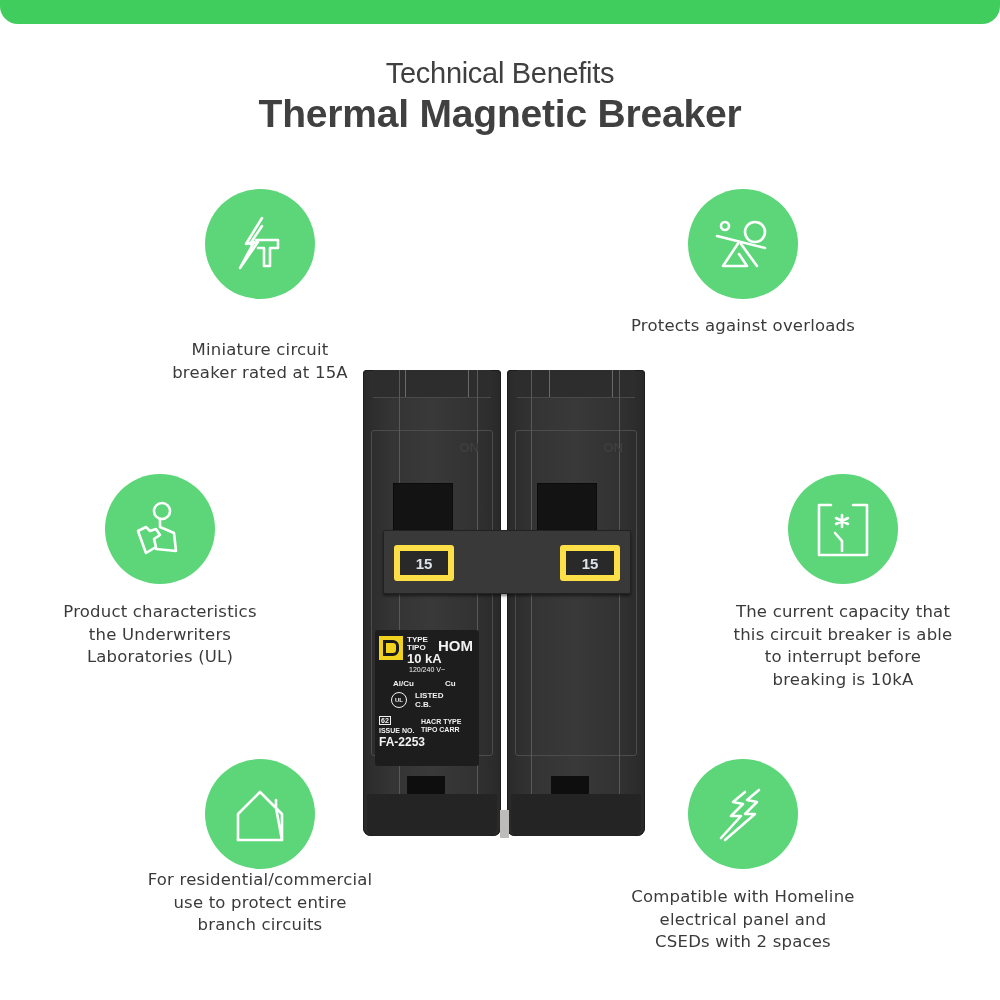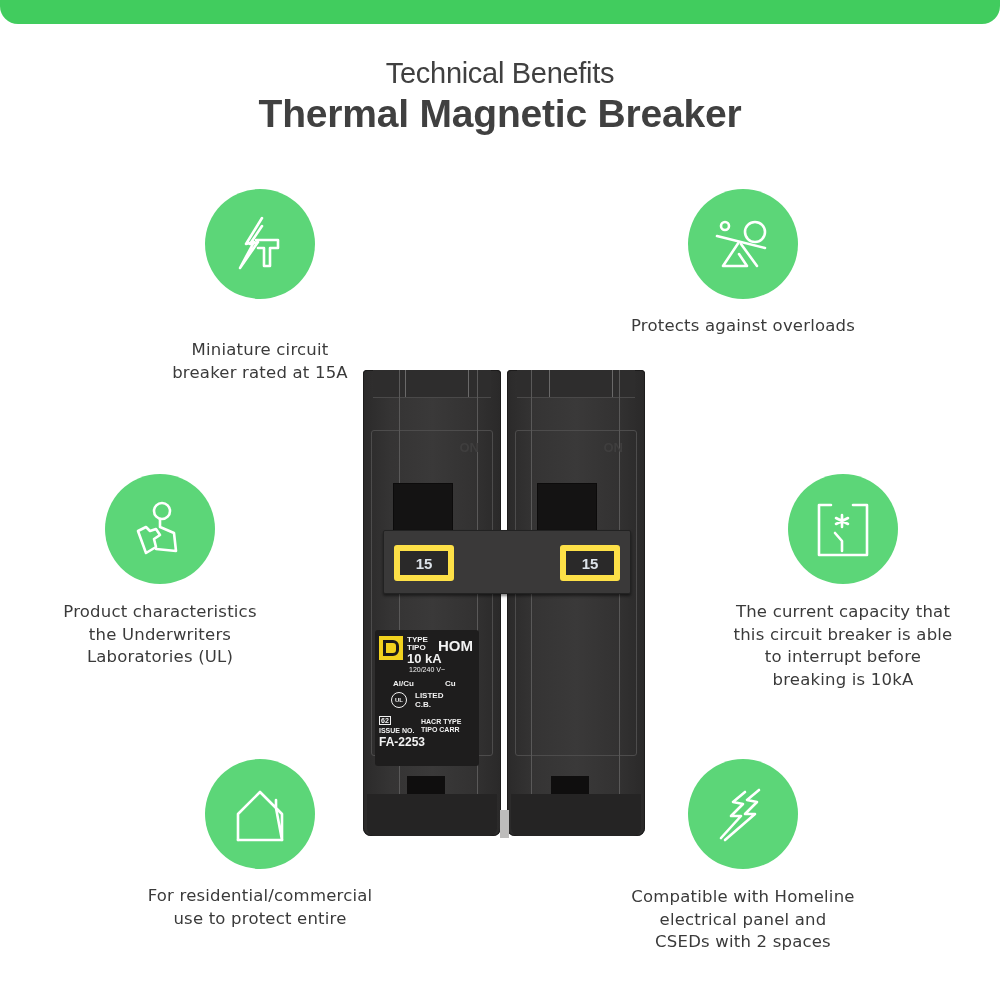--- a/index.html
+++ b/index.html
@@ -173,23 +173,24 @@
   </div>
 </div>
 
 <div class="feature" style="left:110px; top:759px;">
   <div class="circle">
     <svg viewBox="0 0 64 64" fill="none" stroke="#fff" stroke-width="2.6" stroke-linejoin="round" stroke-linecap="round">
       <path d="M10 58 L10 32 L32 10 L48 26 L48 18 M48 26 L54 32 L54 58 Z"></path>
       <path d="M54 58 L10 58"></path>
     </svg>
   </div>
-  <div class="caption" style="top:126px;">
+  <div class="caption" style="top:110px;">
     <span>For residential/commercial</span>
     <span>use to protect entire</span>
+    <span>branch circuits</span>
   </div>
 </div>
 
 <div class="feature" style="left:593px; top:759px;">
   <div class="circle">
     <svg viewBox="0 0 64 64" fill="none" stroke="#fff" stroke-width="2.6" stroke-linejoin="round" stroke-linecap="round">
       <path d="M34 10 L22 20 L32 22 L20 34 L30 34 L10 56"></path>
       <path d="M48 8 L36 18 L46 20 L34 32 L44 32 L14 58"></path>
     </svg>
   </div>

